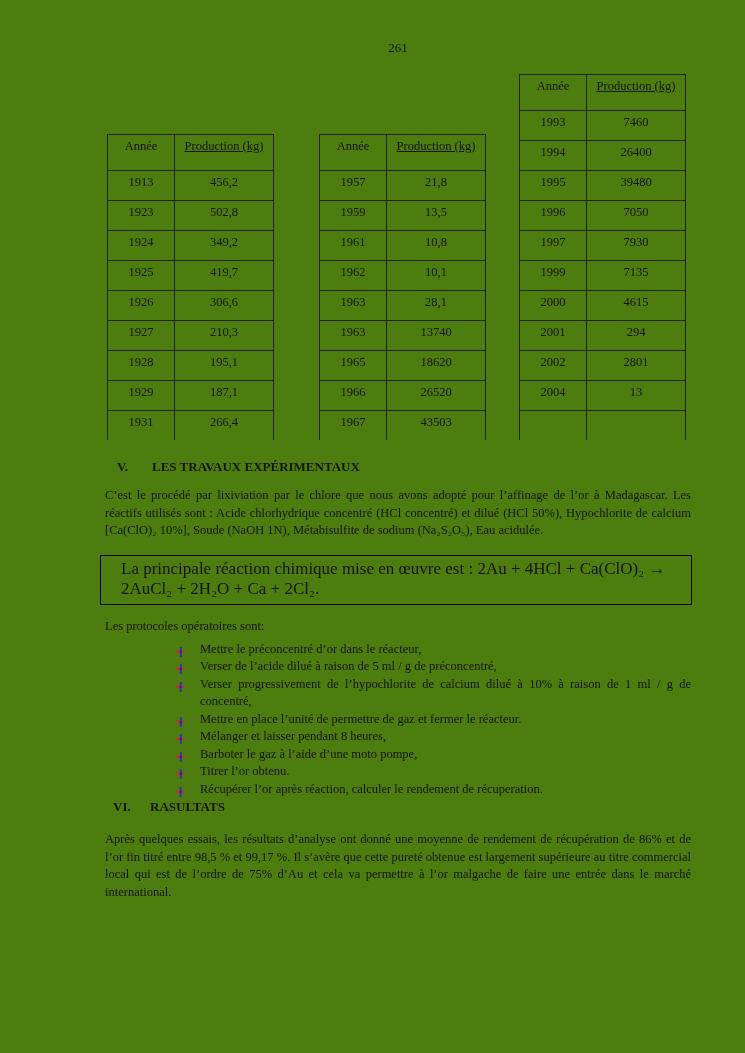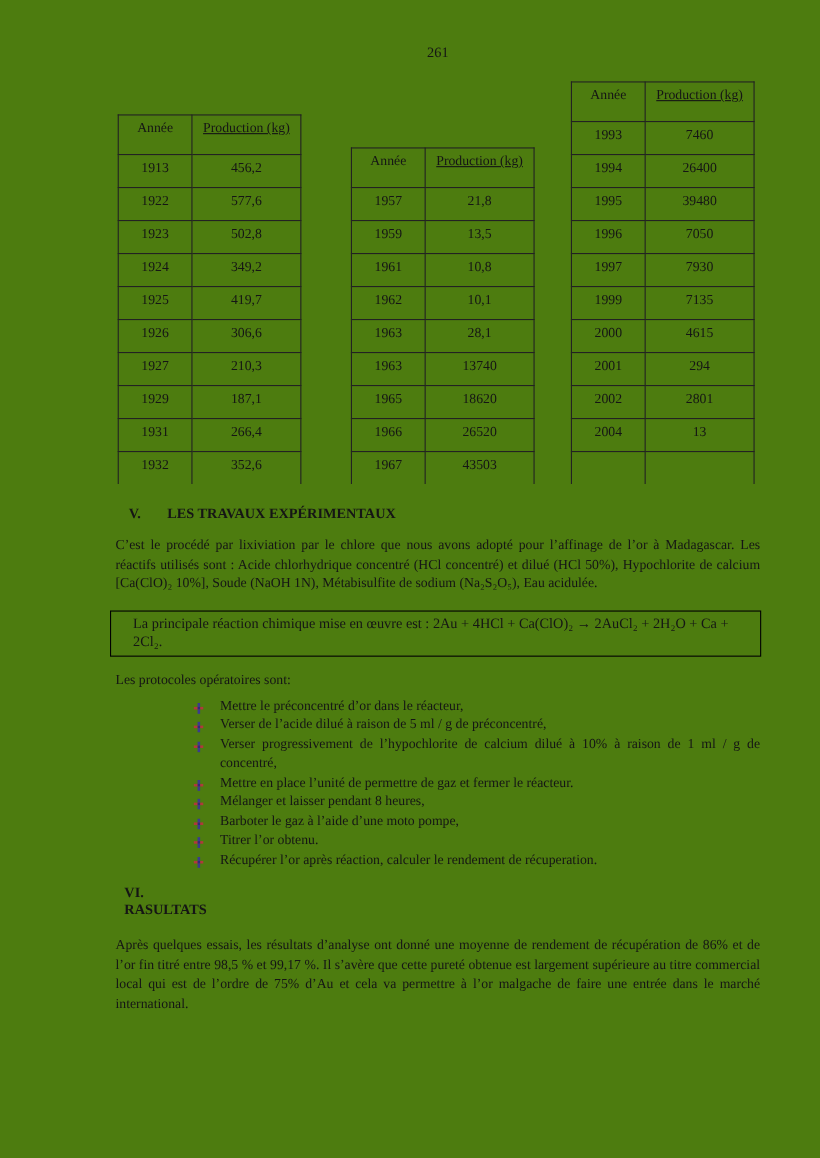--- a/index.html
+++ b/index.html
@@ -52,38 +52,38 @@
     font-weight:bold;
     font-size:13px;
     display:flex;
   }
   .sec-heading .sec-num{
     display:inline-block;
     width:35px;
     flex:0 0 auto;
   }
   .heading-v{margin-top:19px;padding-left:12px;}
-  .heading-vi{margin-top:13px;padding-left:8px;flex-direction:column;}
+  .heading-vi{margin-top:1px;padding-left:8px;}
   .heading-vi .sec-num{width:37px;}
   
   p.body-par{
     margin:12px 0 0 0;
     font-size:12.5px;
     line-height:17.5px;
     text-align:justify;
   }
   
   .reaction-box{
     margin-top:15px;
     border:1px solid #000000;
     box-sizing:border-box;
     width:592px;
     margin-left:-5px;
     padding:3px 6px 5px 20px;
-    font-size:13px;
+    font-size:17px;
   }
   .protocol-intro{
     margin:14px 0 0 0;
     font-size:12.5px;
   }
   
   ul.protocol-list{
     list-style:none;
     margin:7px 0 0 0;
     padding:0;
@@ -120,24 +120,20 @@
             <th class="col-prod">Production (kg)</th>
           </tr>
         </thead>
         <tbody>
 
             <tr>
               <td>1913</td>
               <td>456,2</td>
             </tr>
 
-            <tr>
-              <td>1922</td>
-              <td>577,6</td>
-            </tr>
 
             <tr>
               <td>1923</td>
               <td>502,8</td>
             </tr>
 
             <tr>
               <td>1924</td>
               <td>349,2</td>
             </tr>
@@ -150,35 +146,35 @@
             <tr>
               <td>1926</td>
               <td>306,6</td>
             </tr>
 
             <tr>
               <td>1927</td>
               <td>210,3</td>
             </tr>
 
+            <tr>
+              <td>1928</td>
+              <td>195,1</td>
+            </tr>
 
             <tr>
               <td>1929</td>
               <td>187,1</td>
             </tr>
 
             <tr>
               <td>1931</td>
               <td>266,4</td>
             </tr>
 
-            <tr>
-              <td>1932</td>
-              <td>352,6</td>
-            </tr>
           </tbody>
       </table>
 
       <table class="prod t2">
         <thead>
           <tr>
             <th class="col-year">Année</th>
             <th class="col-prod">Production (kg)</th>
           </tr>
         </thead>

